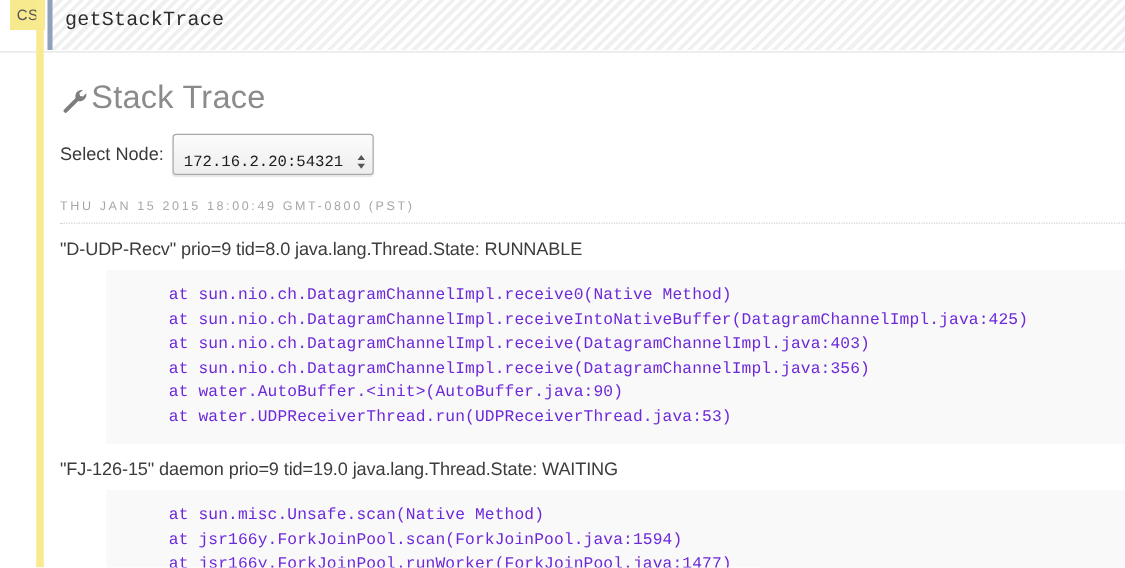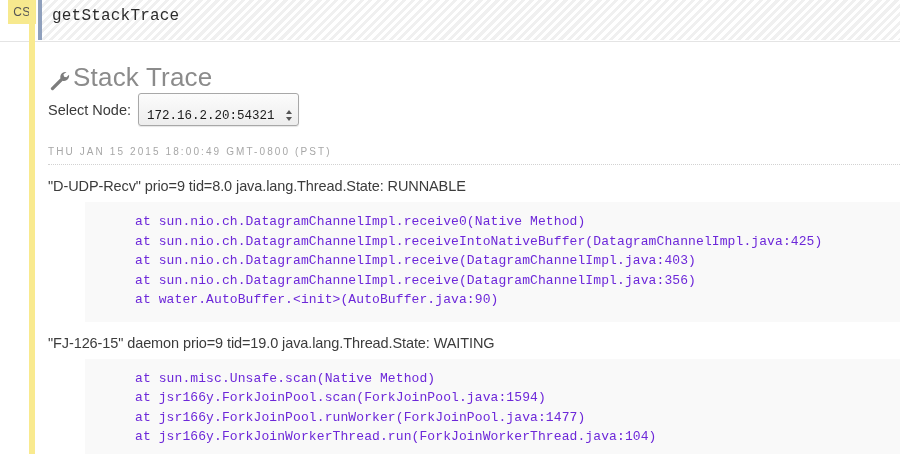--- a/index.html
+++ b/index.html
@@ -103,20 +103,21 @@
     width: 22px;
     height: 24px;
     position: relative;
     top: 1px;
   }
 
   .node-row {
     display: flex;
     align-items: center;
     gap: 7px;
+    margin-top: 14px;
     font-size: 14.5px;
     color: #3a3a3a;
   }
   .node-select {
     display: inline-flex;
     align-items: center;
     justify-content: space-between;
     gap: 10px;
     height: 19px;
     padding: 12px 5px 0 8px;
@@ -215,20 +216,21 @@
   <div class="timestamp">THU JAN 15 2015 18:00:49 GMT-0800 (PST)</div>
   <div class="dotted-rule"></div>
 
   <div class="thread-header">"D-UDP-Recv" prio=9 tid=8.0 java.lang.Thread.State: RUNNABLE</div>
   <div class="code-block">
     <div class="code-line">at sun.nio.ch.DatagramChannelImpl.receive0(Native Method)</div>
     <div class="code-line">at sun.nio.ch.DatagramChannelImpl.receiveIntoNativeBuffer(DatagramChannelImpl.java:425)</div>
     <div class="code-line">at sun.nio.ch.DatagramChannelImpl.receive(DatagramChannelImpl.java:403)</div>
     <div class="code-line">at sun.nio.ch.DatagramChannelImpl.receive(DatagramChannelImpl.java:356)</div>
     <div class="code-line">at water.AutoBuffer.&lt;init&gt;(AutoBuffer.java:90)</div>
+    <div class="code-line">at water.UDPReceiverThread.run(UDPReceiverThread.java:53)</div>
   </div>
 
   <div class="thread-header">"FJ-126-15" daemon prio=9 tid=19.0 java.lang.Thread.State: WAITING</div>
   <div class="code-block">
     <div class="code-line">at sun.misc.Unsafe.scan(Native Method)</div>
     <div class="code-line">at jsr166y.ForkJoinPool.scan(ForkJoinPool.java:1594)</div>
     <div class="code-line">at jsr166y.ForkJoinPool.runWorker(ForkJoinPool.java:1477)</div>
     <div class="code-line">at jsr166y.ForkJoinWorkerThread.run(ForkJoinWorkerThread.java:104)</div>
   </div>
 

